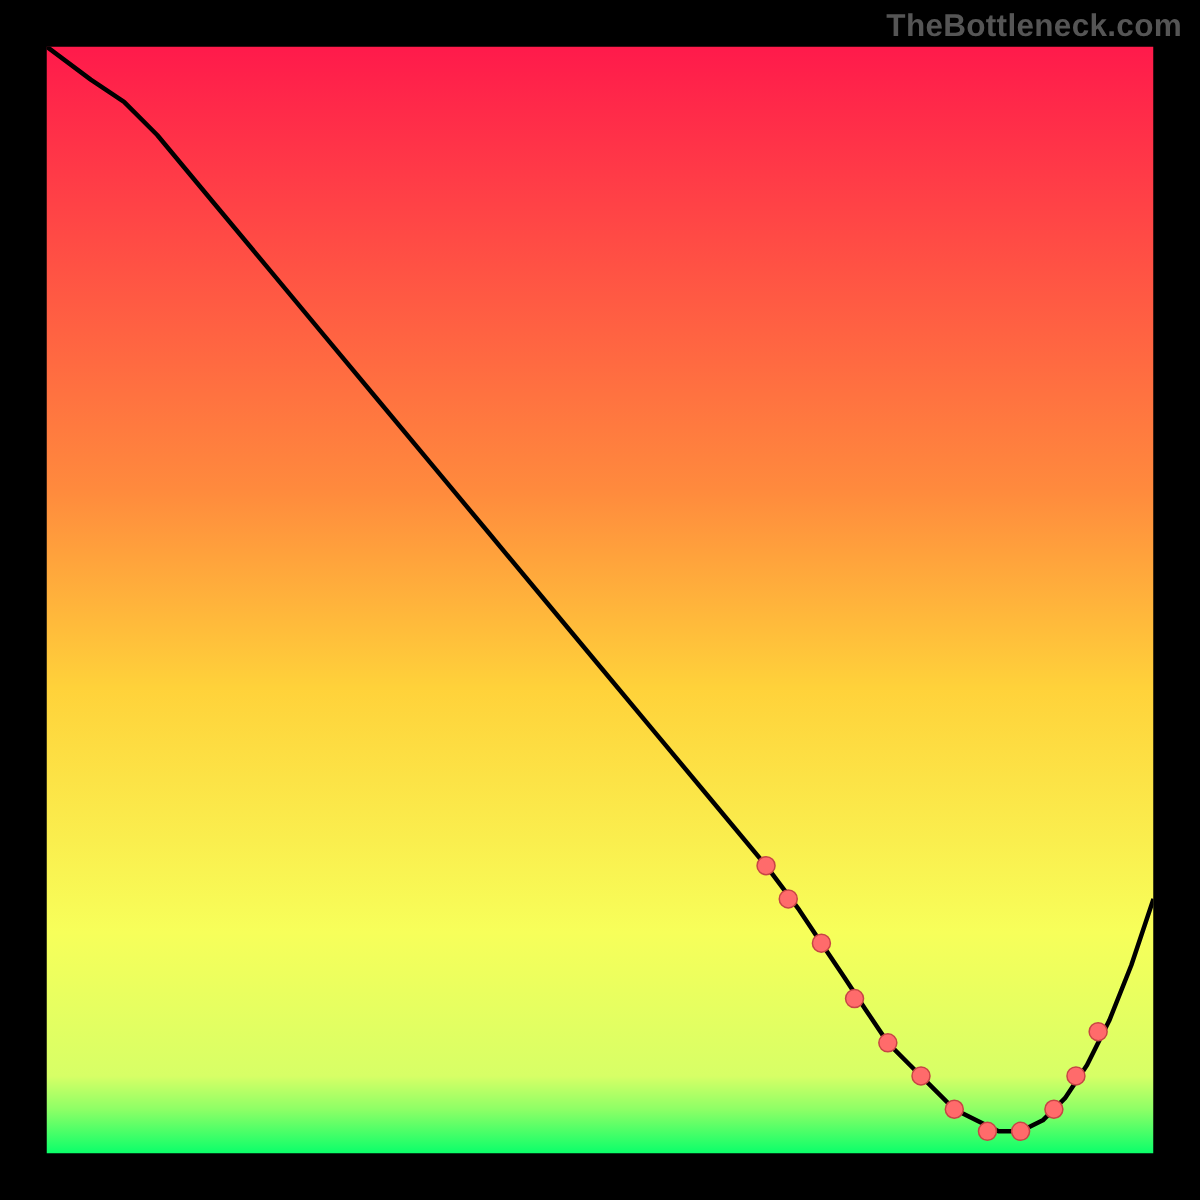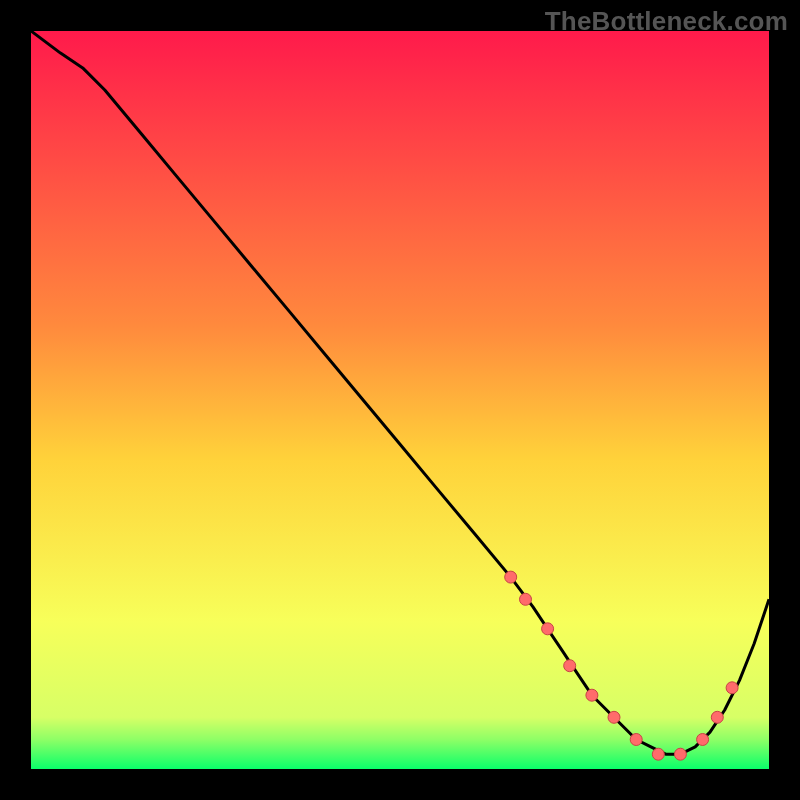--- a/index.html
+++ b/index.html
@@ -8,21 +8,21 @@
     position: relative;
     width: 800px;
     height: 800px;
     background: #000;
   }
   .watermark {
     position: absolute;
     top: 6px;
     right: 12px;
     font-family: Arial, Helvetica, sans-serif;
-    font-size: 26px;
+    font-size: 21px;
     font-weight: 600;
     color: #555;
     letter-spacing: 0.2px;
   }
   .plot {
     position: absolute;
     left: 31px;
     top: 31px;
     width: 738px;
     height: 738px;

